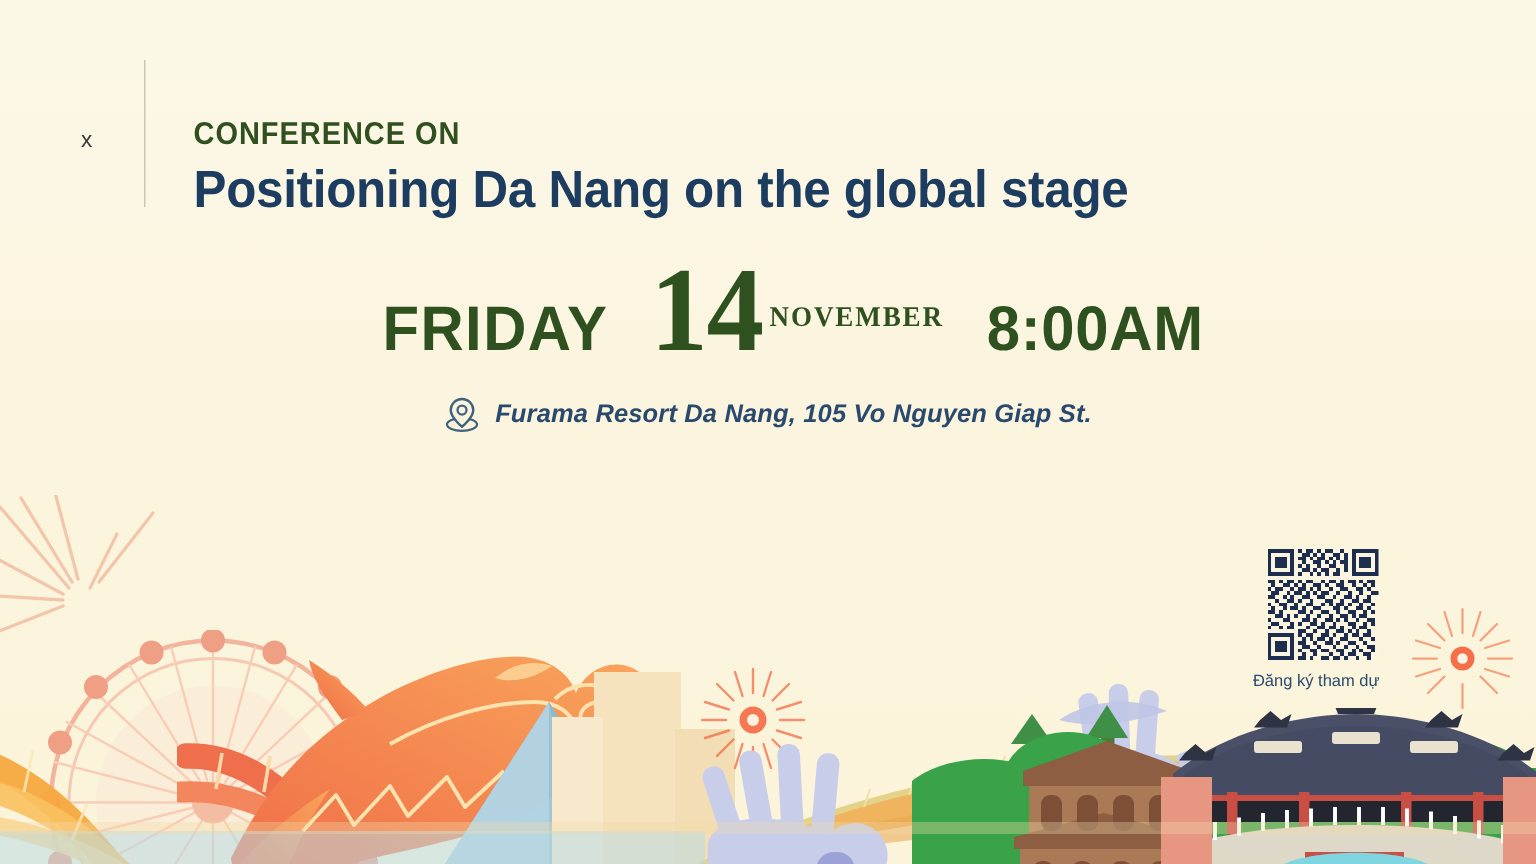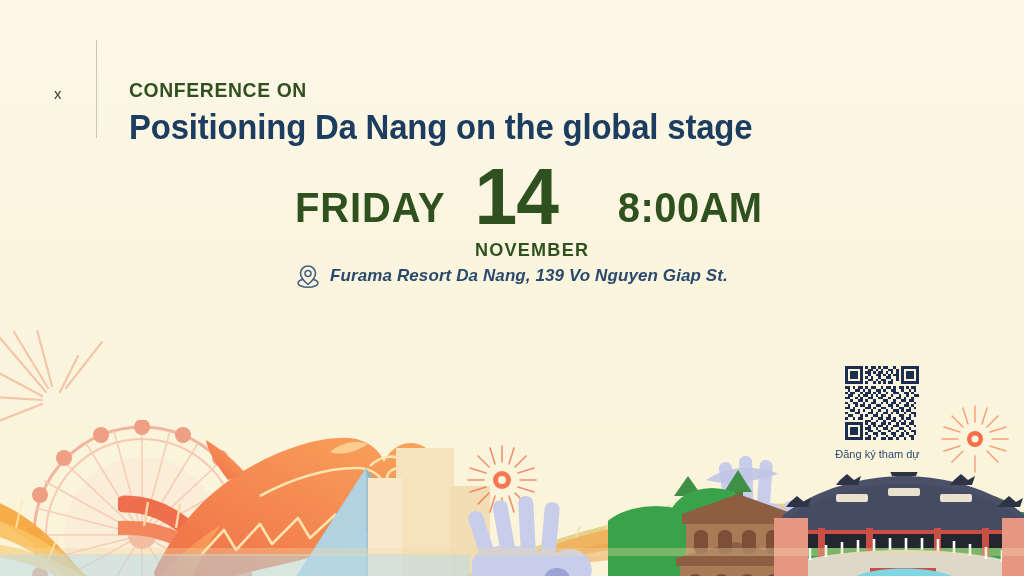--- a/index.html
+++ b/index.html
@@ -57,32 +57,32 @@
     font-weight:bold;
     letter-spacing:-0.2px;
     transform:scaleX(0.94);
     transform-origin:left center;
     white-space:nowrap;
   }
 
   
   .datewrap {
     position:absolute;
-    top:164px; left:0; right:0;
+    top:175px; left:0; right:0;
     display:flex; justify-content:center;
     z-index:5;
     margin-left:34px;
   }
   .daterow { display:flex; align-items:flex-start; }
   .dayname {
     color:#2f5120; font-size:42px; font-weight:bold;
     letter-spacing:1px; transform:scaleX(0.95);
     padding-top:20px;
   }
-  .daynum-col { display:flex; flex-direction:column; margin:0 22px; }
+  .daynum-col { display:flex; flex-direction:row; align-items:center; margin:0 22px;font-family:Liberation Serif, serif; }
   .daynum {
     color:#2f5120; font-size:80px; font-weight:bold; line-height:0.82;
     letter-spacing:-1px; transform:scaleX(0.96);
   }
   .monthname {
     color:#2f5120; font-size:19px; font-weight:bold; letter-spacing:1.3px;
     margin-top:9px; transform:scaleX(0.95);
   }
   .time {
     color:#2f5120; font-size:42px; font-weight:bold; letter-spacing:0.5px;
@@ -471,21 +471,21 @@
   </div>
 
   <div class="venue">
     <span class="pin-icon">
       <svg width="24" height="26" viewBox="0 0 24 26">
         <ellipse cx="12" cy="20" rx="10" ry="4.2" fill="none" stroke="#41617f" stroke-width="1.5"></ellipse>
         <path d="M12 3 C 16.2 3 19.5 6.3 19.5 10.5 C 19.5 15.3 12 21.5 12 21.5 C 12 21.5 4.5 15.3 4.5 10.5 C 4.5 6.3 7.8 3 12 3 Z" fill="#fbf5df" stroke="#41617f" stroke-width="1.6"></path>
         <circle cx="12" cy="10.4" r="3" fill="none" stroke="#41617f" stroke-width="1.5"></circle>
       </svg>
     </span>
-    <span class="venue-text">Furama Resort Da Nang, 139 Vo Nguyen Giap St.</span>
+    <span class="venue-text">Furama Resort Da Nang, 105 Vo Nguyen Giap St.</span>
   </div>
 
   <div class="qrblock">
     <svg class="qr" viewBox="0 0 29 29" shape-rendering="crispEdges">
       <rect width="29" height="29" fill="#fbf5df"></rect>
       <g fill="#1d2d4f">
         <path d="M0 0h7v7h-7z"></path>
           <path d="M1 1h5v5h-5z" fill="#fbf5df"></path>
           <path d="M2 2h3v3h-3z"></path>
         <path d="M22 0h7v7h-7z"></path>

